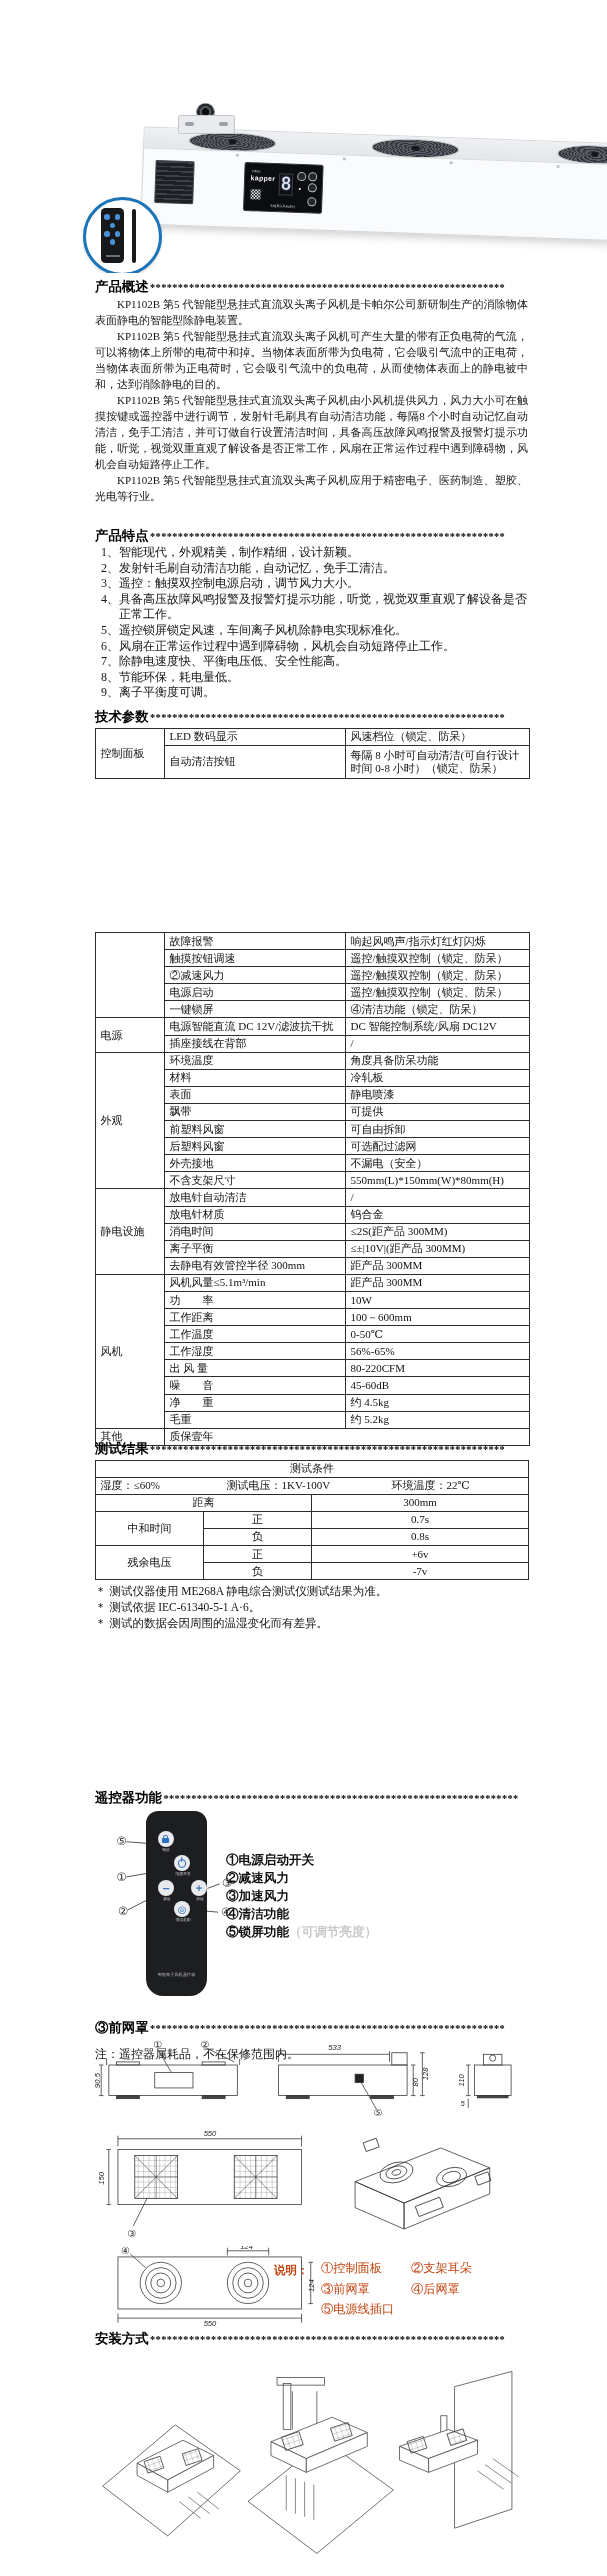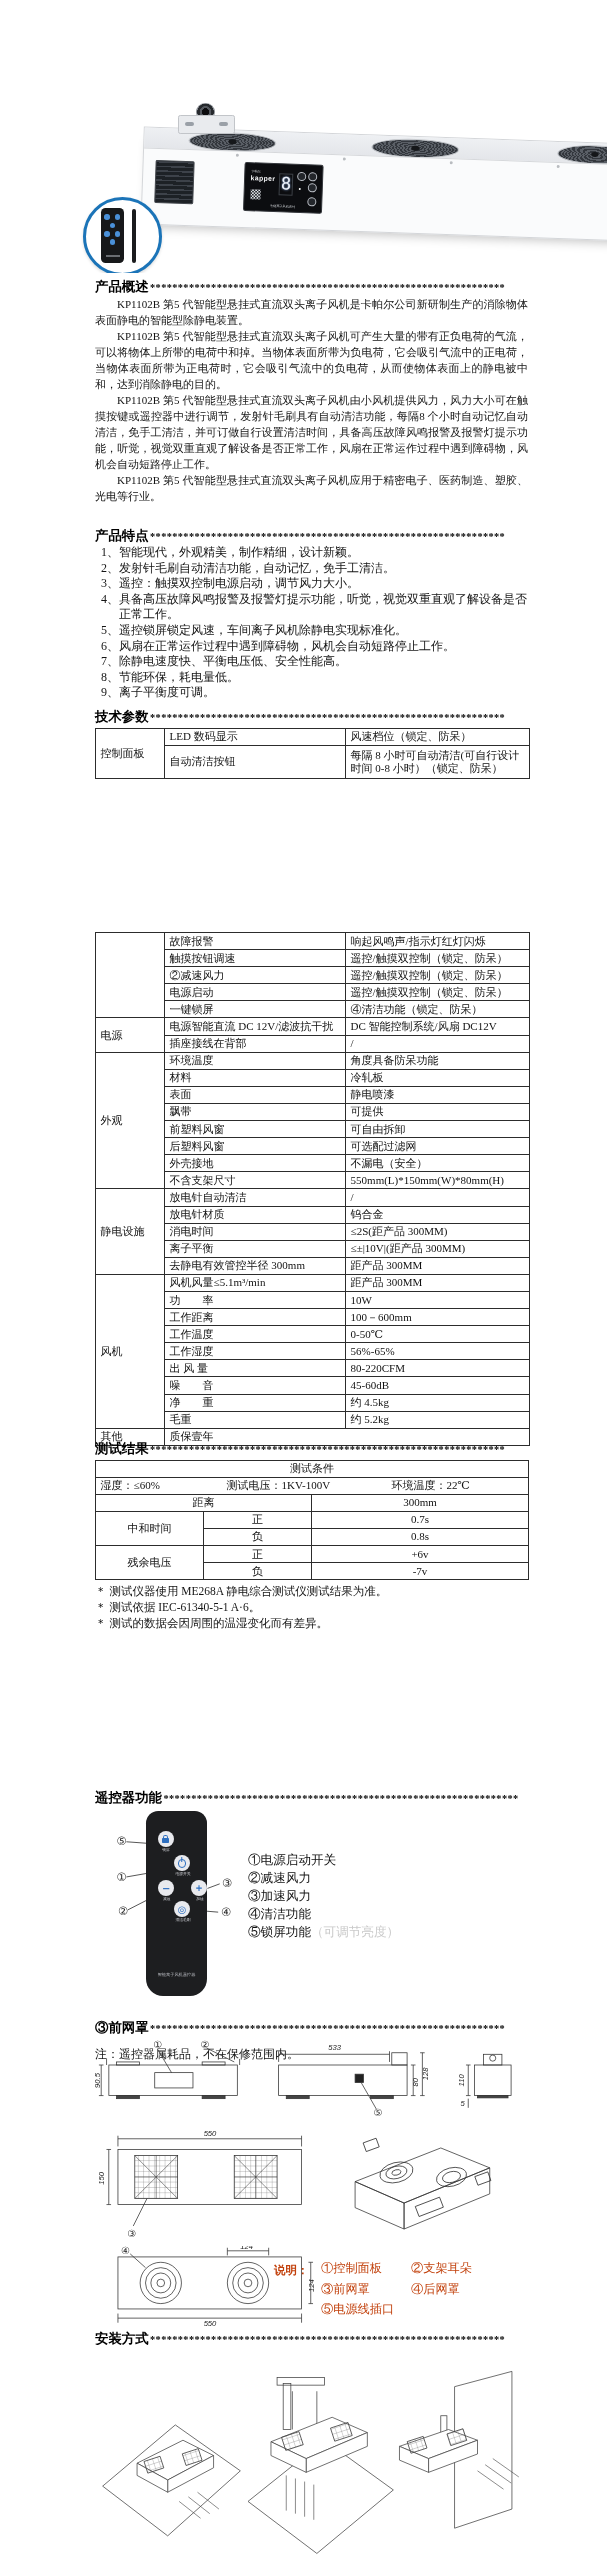--- a/index.html
+++ b/index.html
@@ -82,21 +82,21 @@
   .rc-foot{position:absolute;left:0;right:0;bottom:18.4px;text-align:center;color:#b7b9be;
            font-size:4.2px;line-height:4.6px;}
   .ic-power{width:6.9px;height:6.9px;border:1.1px solid #2d6fc0;border-radius:50%;position:relative;}
   .ic-power::after{content:"";position:absolute;left:50%;top:-2.3px;width:1.5px;height:4.6px;
                    background:#2d6fc0;transform:translateX(-50%);}
   .ic-lock{width:6.1px;height:4.6px;background:#2d6fc0;border-radius:0.8px;position:relative;margin-top:3.1px;}
   .ic-lock::before{content:"";position:absolute;left:0.8px;top:-3.1px;width:3.1px;height:3.1px;
                    border:1.1px solid #2d6fc0;border-bottom:none;border-radius:2.3px 2.3px 0 0;}
   .co{position:absolute;font-size:11.5px;color:#222;line-height:11.5px;}
   .rc-lines{position:absolute;left:0;top:0;width:433px;height:193px;pointer-events:none;}
-  .rc-legend{position:absolute;left:153px;top:43px;font-size:12.6px;line-height:18px;color:#111;}
+  .rc-legend{position:absolute;left:131px;top:43px;font-size:12.6px;line-height:18px;color:#111;font-weight:bold;}
   .rc-legend .faint{color:#c9c9c9;}
   .rc-note{position:absolute;left:95px;top:2002px;width:433px;font-size:12px;margin-top:44px;}
 
   
   svg text{font-family:"Liberation Sans",sans-serif;}
   .dim-lbl{font-size:10px;font-style:italic;fill:#222;}
   .co-svg{font-size:13px;fill:#222;}
   .dwg{position:absolute;left:0;}
   .dim-legend{position:absolute;left:226px;top:239px;font-size:12.2px;line-height:20.7px;color:#c2410c;}
   .dim-legend .lg-title{font-weight:bold;position:absolute;left:-47px;top:1.5px;font-size:11.5px;}

